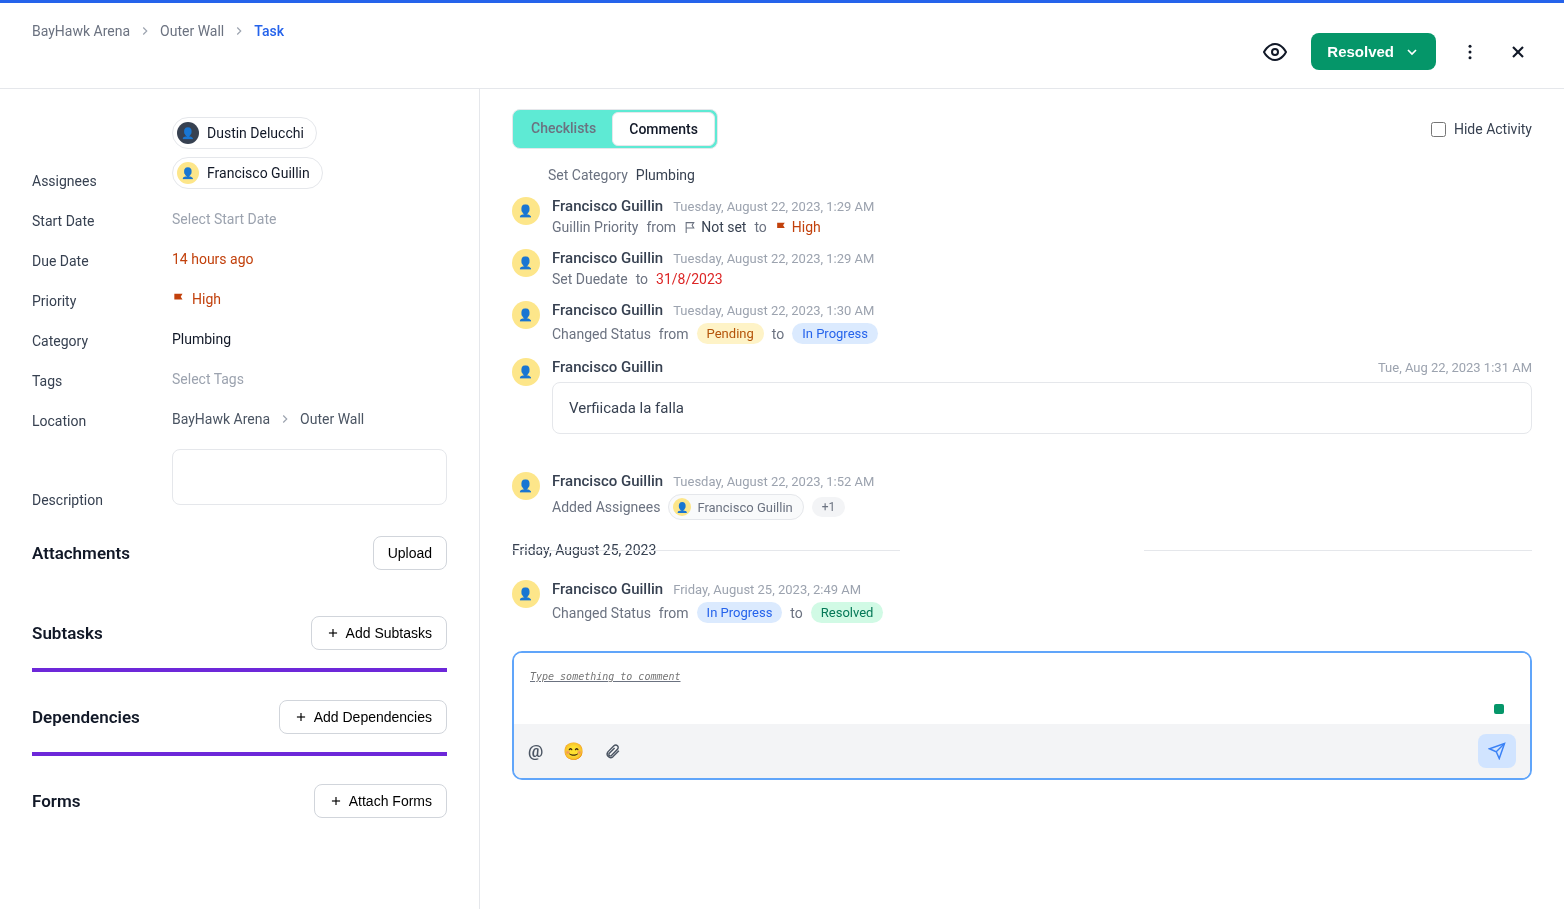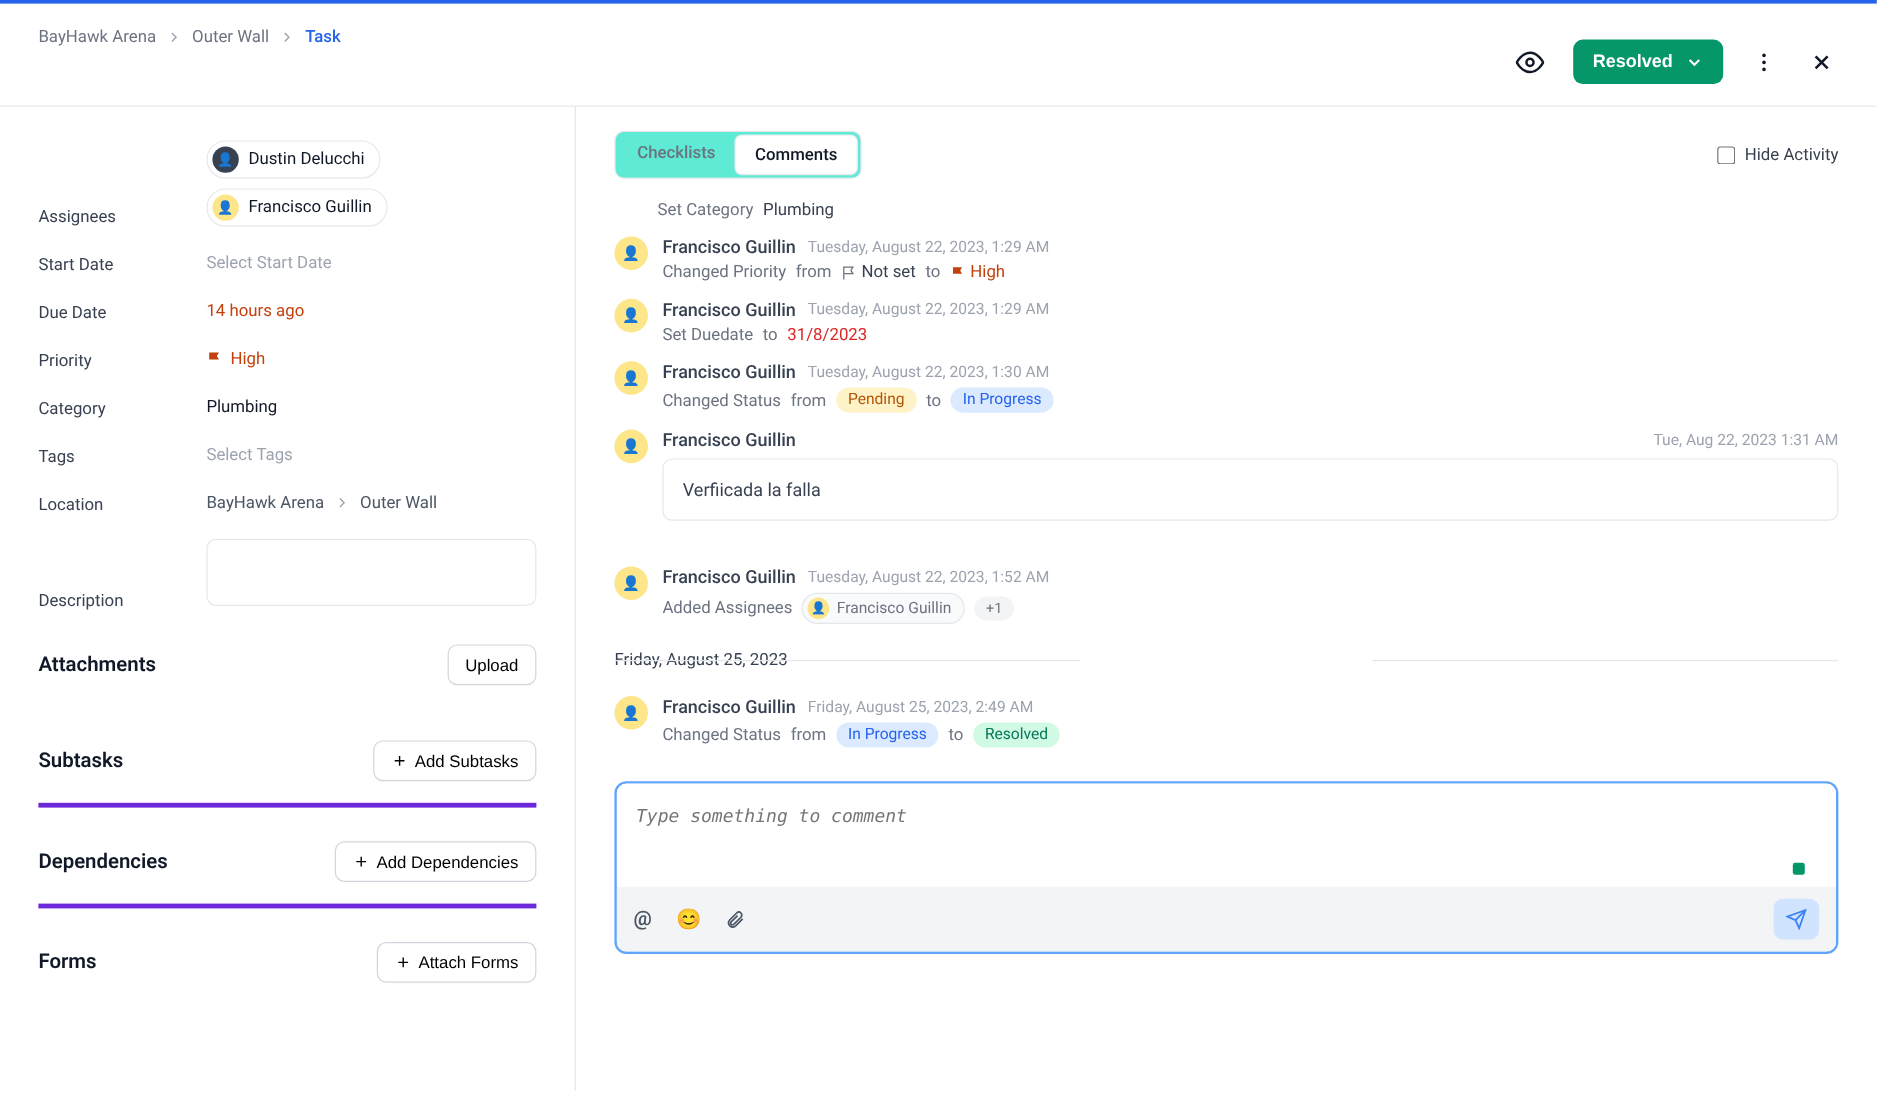--- a/index.html
+++ b/index.html
@@ -268,26 +268,27 @@
     border: 2px solid #60a5fa;
     border-radius: 10px;
     background: #fff;
     overflow: hidden;
     margin-top: 28px;
   }
   .composer-input {
     width: 100%;
     border: none;
     padding: 18px 16px 28px 16px;
-    font-size: 15px;
+    font-size: 10px;
     font-style: italic;
     color: #6b7280;
     outline: none;
     resize: none;
     position: relative;
+    text-decoration: underline;
   }
   .composer-input-wrap { position: relative; }
   .caret-ind {
     position: absolute;
     right: 26px;
     bottom: 10px;
     width: 10px; height: 10px;
     background: #059669;
     border-radius: 2px;
   }
@@ -483,21 +484,21 @@
     </div>
 
     <div class="activity-item">
       <div class="act-avatar">👤</div>
       <div class="act-body">
         <div class="act-head">
           <span class="act-name">Francisco Guillin</span>
           <span class="act-time">Tuesday, August 22, 2023, 1:29 AM</span>
         </div>
         <div class="act-desc">
-          <span>Changed Priority</span>
+          <span>Guillin Priority</span>
           <span>from</span>
           <span style="display:inline-flex;align-items:center;gap:4px;color:#374151">
             <svg width="13" height="13" viewBox="0 0 24 24" fill="none" stroke="#6b7280" stroke-width="2">
                 <path d="M4 2v20M4 3h14l-3 5 3 5H4"></path>
               </svg>
             <span>Not set</span>
           </span>
           <span>to</span>
           <span style="display:inline-flex;align-items:center;gap:4px;color:#c2410c">
             <svg width="13" height="13" viewBox="0 0 24 24" fill="#c2410c">

